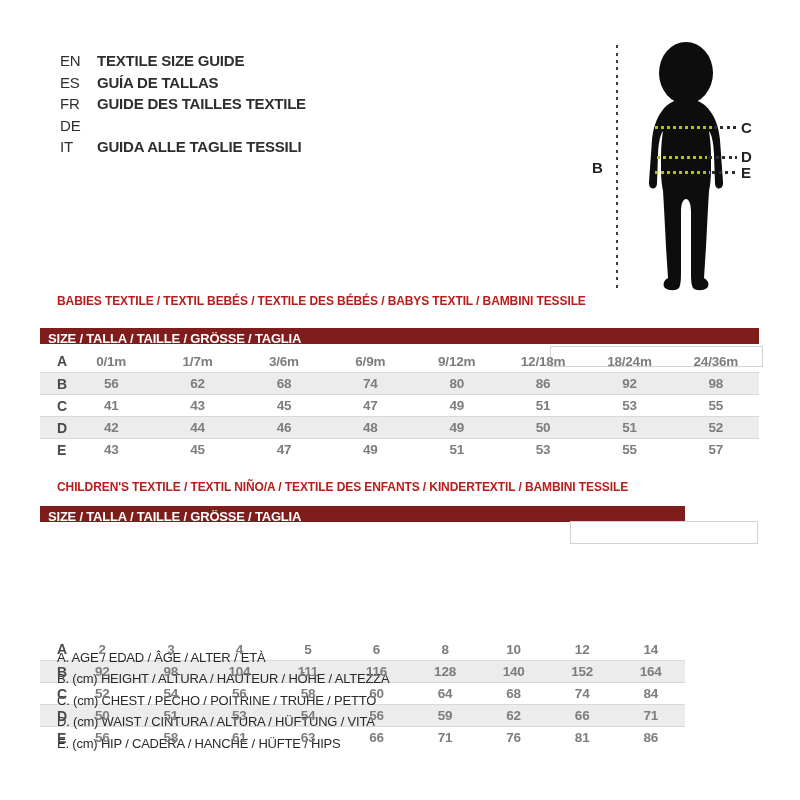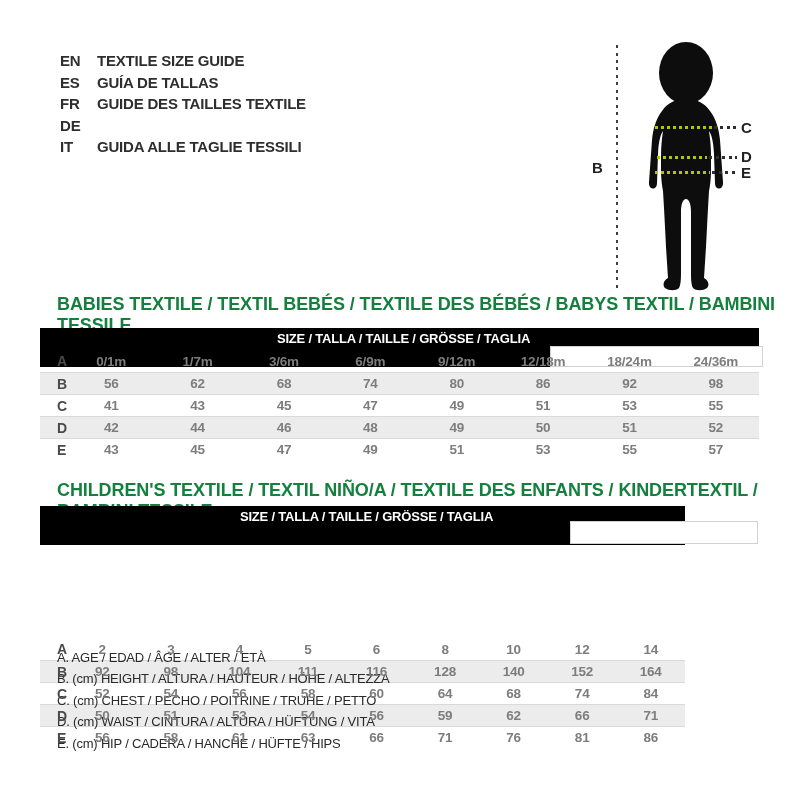--- a/index.html
+++ b/index.html
@@ -8,38 +8,38 @@
     width:800px; height:800px; position:relative; overflow:hidden;
     font-family:"Liberation Sans", sans-serif;
     -webkit-font-smoothing:antialiased;
     letter-spacing:-0.2px;
   }
   .abs { position:absolute; }
 
   
   .lang-block { left:60px; top:50px; }
   .lang-row { display:flex; height:21.5px; align-items:center; }
-  .lang-code  { width:37px; font-size:15px; font-weight:700; color:#2e2e2e; }
+  .lang-code  { width:37px; font-size:15px; font-weight:400; color:#2e2e2e; }
   .lang-title { font-size:15px; font-weight:700; color:#2e2e2e; }
 
   
   .vline { left:616px; top:45px; width:2px; height:243px;
     background-image:repeating-linear-gradient(to bottom,#3f3f3f 0 3px,transparent 3px 7.5px); }
   .fig-label { font-size:15px; font-weight:700; color:#222; }
   .dash-y { height:3px;
     background-image:repeating-linear-gradient(to right,var(--accent,#b5c400) 0 3px,transparent 3px 6px); }
   .dash-k { height:3px;
     background-image:repeating-linear-gradient(to right,#2e2e2e 0 3px,transparent 3px 6.5px); }
   .silhouette { fill:#0d0d0d; }
 
   
-  .section-title { font-size:18px; font-weight:700; color:#15803d; letter-spacing:-0.1px; }
+  .section-title { font-size:12px; font-weight:700; color:#b91c1c; letter-spacing:-0.1px; }
   .size-bar {
-    background:#000000; height:39px; line-height:22px;
-    color:#ffffff; font-size:13px; font-weight:700; padding-left:8px;text-align:center;
+    background:#7f1d1d; height:16px; line-height:22px;
+    color:#ffffff; font-size:13px; font-weight:700; padding-left:8px;
   }
   .stable { position:relative; }
   .trow { display:grid; height:22px; align-items:center; }
   .babies  .trow { grid-template-columns:28px repeat(8,1fr); }
   .children .trow { grid-template-columns:28px repeat(9,1fr); }
   .trow + .trow { border-top:1px solid #d9d9d9; }
   .trow.striped { background:#ececec; }
   .rlabel { padding-left:17px; font-size:14px; font-weight:700; color:#4a4a4a;
             position:relative; z-index:2; }
   .rval   { text-align:center; font-size:13.5px; font-weight:700; color:#7d7d7d;

